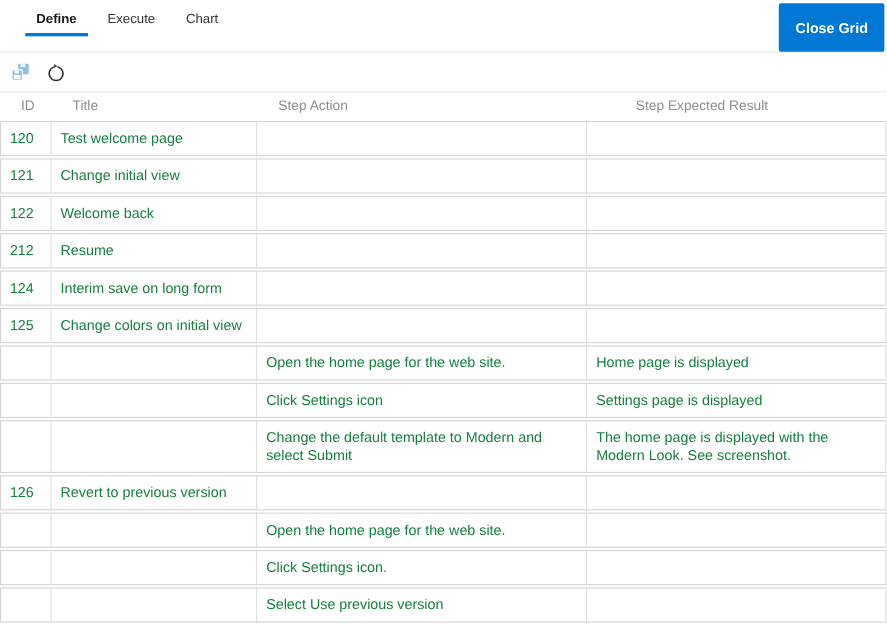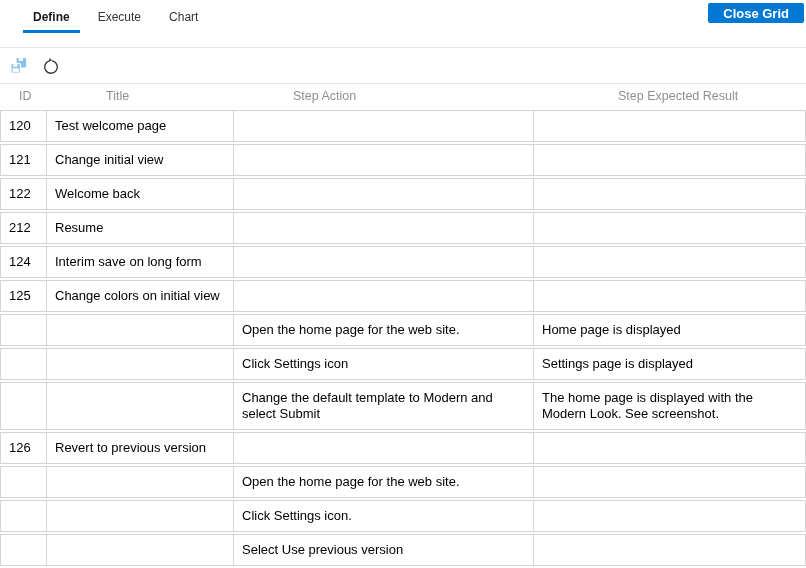--- a/index.html
+++ b/index.html
@@ -21,21 +21,21 @@
     padding: 10px 10px 6px 10px;
     font-size: 12px; color: #333;
     border-bottom: 3px solid transparent;
     cursor: pointer; white-space: nowrap;
     margin-right: 8px;
   }
   .tab.active { color: #1a1a1a; font-weight: bold; border-bottom-color: #0078d4; }
 
   .close-btn {
     margin-left: auto; margin-top: 3px;
-    height: 20px; padding: 0 15px;
+    height: 44px; padding: 0 15px;
     background: #0078d4; color: #fff;
     border: none; border-radius: 2px;
     font-family: "Liberation Sans", sans-serif;
     font-size: 13px; font-weight: bold;
     cursor: pointer;
   }
 
   
   .toolbar {
     height: 37px;
@@ -47,37 +47,37 @@
   }
   .tb-icon { width: 20px; height: 20px; display: inline-flex; align-items: center; justify-content: center; cursor: pointer; }
 
   
   .grid-header { display: flex; height: 24px; align-items: center; }
   .grid-header .h {
     padding-left: 19px; font-size: 12.5px; color: #8f8f8f;
     white-space: nowrap; overflow: hidden; cursor: pointer;
   }
   .w-id { width: 47px; flex: 0 0 47px; }
-  .w-title { width: 187px; flex: 0 0 187px; margin-left: 40px; }
+  .w-title { width: 187px; flex: 0 0 187px; }
   .w-action { width: 300px; flex: 0 0 300px; }
   .w-expected { flex: 1 1 auto; margin-left: 25px; }
 
   
   table.grid {
     width: 100%;
     border-collapse: separate;
     border-spacing: 0 2px;
     table-layout: fixed;
   }
   table.grid td {
     border: 1px solid #d4d4d4;
     border-left: none;
     padding: 7px 8px;
     font-size: 13px; line-height: 16px;
-    color: #000000;
+    color: #15803d;
     vertical-align: middle;
     overflow: hidden;
     background: #fff;
   }
   table.grid td:first-child { border-left: 1px solid #d4d4d4; }
   td.cell-id { background: #ebebeb; color: #444; }
   td.cell-disabled { background: #f5f5f5; }
   td.cell-editable { background: #ffffff; cursor: cell; }
 </style>
 </head>

